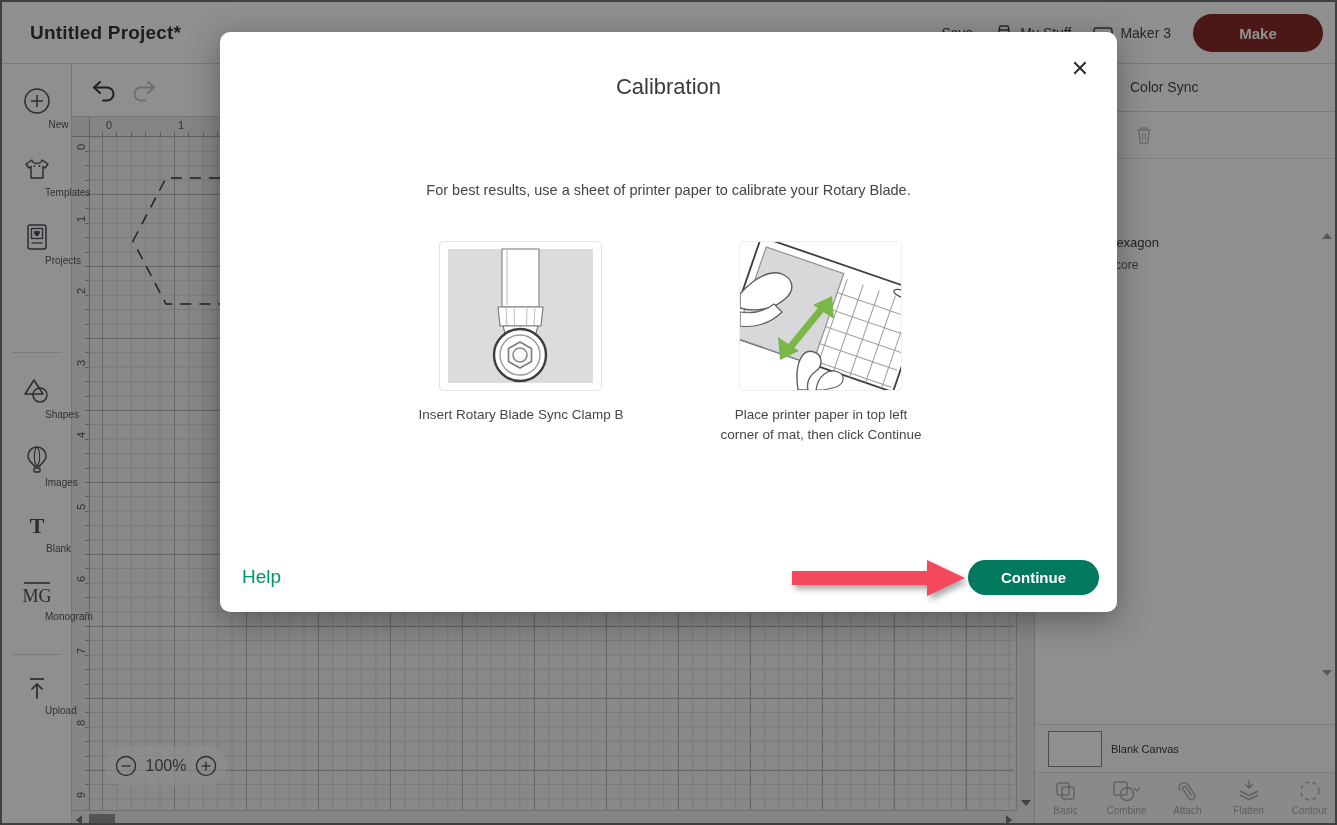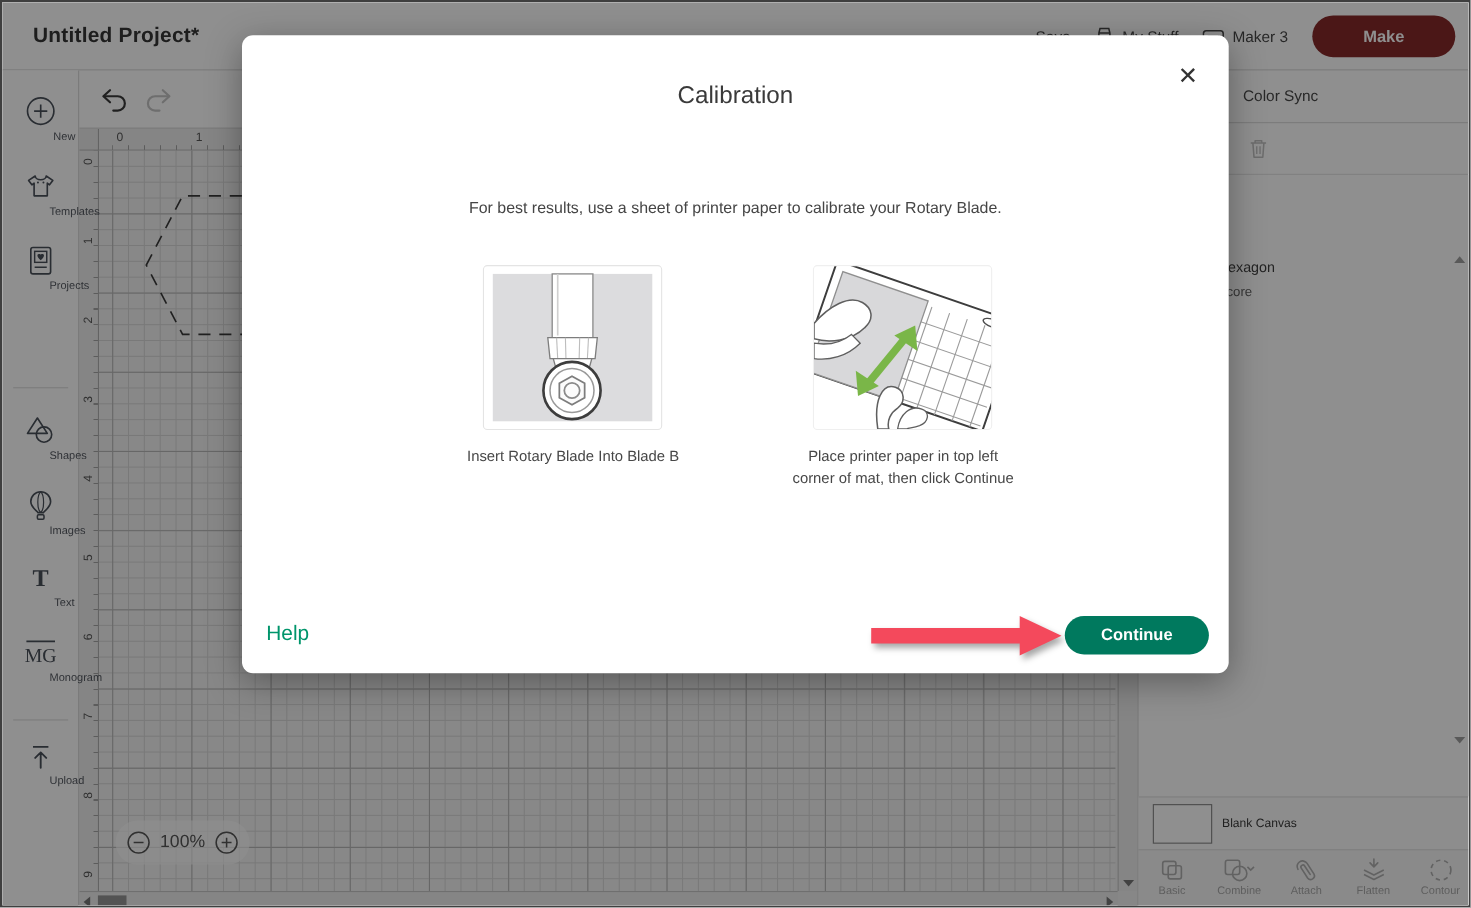--- a/index.html
+++ b/index.html
@@ -172,21 +172,21 @@
           <path d="M14 3 a9 9 0 0 1 9 9 c0 5 -5 8 -6.5 10 H11.5 C10 20 5 17 5 12 a9 9 0 0 1 9 -9 Z" fill="none" stroke="#3f4650" stroke-width="1.5"></path>
           <path d="M14 3 c-3.5 3 -3.5 16 0 19 M14 3 c3.5 3 3.5 16 0 19" fill="none" stroke="#3f4650" stroke-width="1.1"></path>
           <rect x="11" y="24" width="6" height="4" rx="1" fill="none" stroke="#3f4650" stroke-width="1.4"></rect>
         </svg>
       <span class="side-label">Images</span>
     </div>
     <div class="side-item" style="top:448px">
       <svg width="28" height="28" viewBox="0 0 28 28">
           <text x="14" y="21" text-anchor="middle" font-family="Liberation Serif, serif" font-size="22" font-weight="bold" fill="#3f4650">T</text>
         </svg>
-      <span class="side-label">Text</span>
+      <span class="side-label">Blank</span>
     </div>
     <div class="side-item" style="top:514px">
       <svg width="34" height="30" viewBox="0 0 34 30">
           <line x1="4" y1="5" x2="30" y2="5" stroke="#3f4650" stroke-width="1.6"></line>
           <text x="17" y="24" text-anchor="middle" font-family="Liberation Serif, serif" font-size="18" fill="#3f4650">MG</text>
         </svg>
       <span class="side-label">Monogram</span>
     </div>
     <div class="side-div" style="top:590px"></div>
     <div class="side-item" style="top:610px">
@@ -330,21 +330,21 @@
         <line x1="74" y1="65" x2="74.5" y2="84" stroke="#bdbdbd" stroke-width="1"></line>
         <line x1="87" y1="65" x2="86.5" y2="84" stroke="#bdbdbd" stroke-width="1"></line>
         <line x1="95" y1="65" x2="94" y2="84" stroke="#bdbdbd" stroke-width="1"></line>
         <polygon points="63,84 98,84 95,95 66,95" fill="#ffffff" stroke="#7d7d7d" stroke-width="1.2"></polygon>
         <circle cx="80" cy="113" r="26" fill="#ffffff" stroke="#3d3d3d" stroke-width="2.4"></circle>
         <circle cx="80" cy="113" r="20" fill="none" stroke="#9a9a9a" stroke-width="1.4"></circle>
         <polygon points="80,100 91.5,106.5 91.5,119.5 80,126 68.5,119.5 68.5,106.5" fill="#fbfbfb" stroke="#7d7d7d" stroke-width="1.6"></polygon>
         <circle cx="80" cy="113" r="7" fill="none" stroke="#8a8a8a" stroke-width="1.6"></circle>
       </svg>
     </div>
-    <div class="figcap left">Insert Rotary Blade Into Blade B</div>
+    <div class="figcap left">Insert Rotary Blade Sync Clamp B</div>
 
     <div class="figbox right">
       <svg width="161" height="148" viewBox="0 0 161 148">
         <g transform="rotate(19 80 70)">
           <rect x="0" y="18" width="175" height="104" fill="#ffffff" stroke="#3d3d3d" stroke-width="1.8"></rect>
           <g stroke="#9a9a9a" stroke-width="1">
             <line x1="95" y1="30" x2="95" y2="122"></line>
               <line x1="112" y1="30" x2="112" y2="122"></line>
               <line x1="129" y1="30" x2="129" y2="122"></line>
               <line x1="146" y1="30" x2="146" y2="122"></line>

